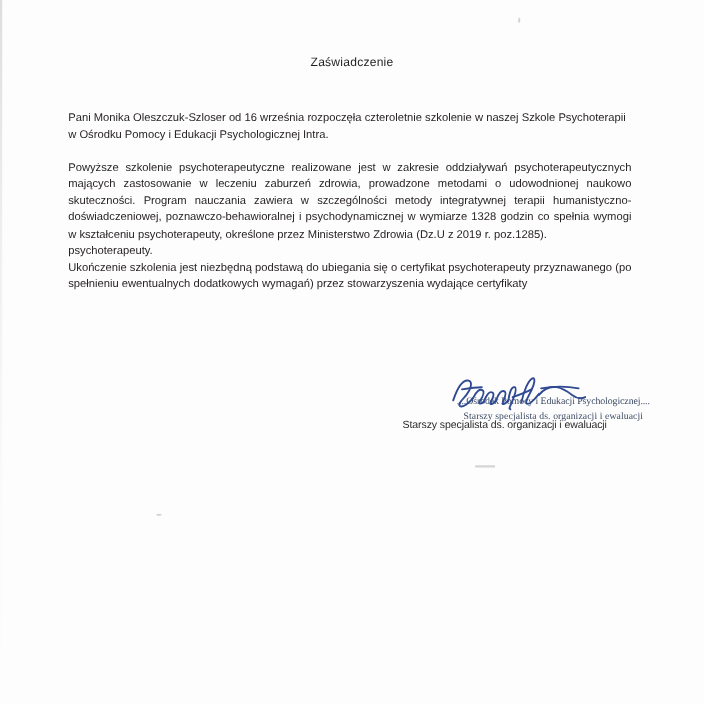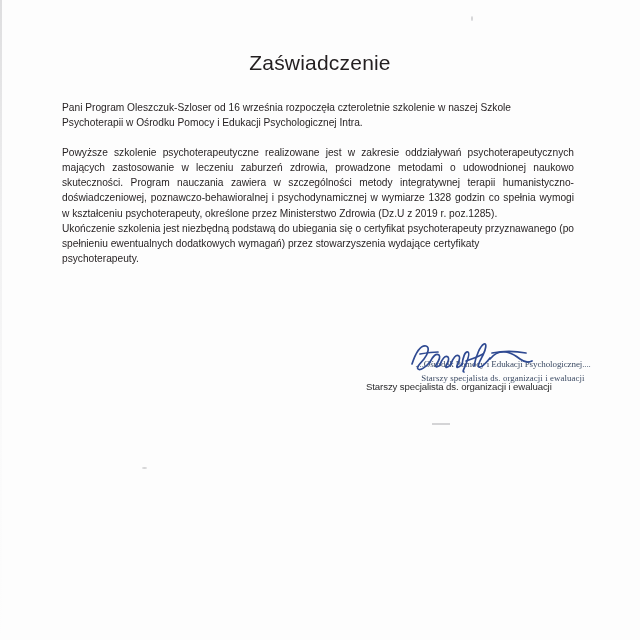--- a/index.html
+++ b/index.html
@@ -40,21 +40,21 @@
     background: rgba(120,120,125,0.30);
     border-radius: 50%;
   }
 
   .doc-title {
     position: absolute;
     left: 0;
     right: 0;
     top: 51px;
     text-align: center;
-    font-size: 21px;
+    font-size: 11px;
     color: #231f20;
     letter-spacing: 0.2px;
   }
 
   .body-block {
     position: absolute;
     left: 62px;
     width: 512px;
     color: #241f20;
     font-size: 10.2px;
@@ -159,29 +159,29 @@
   <div class="scan-edge"></div>
   <div class="scan-speck" style="left:471px; top:16px; width:2px; height:5px;"></div>
   <div class="scan-speck" style="left:142px; top:467px; width:5px; height:2px;"></div>
   <div class="scan-speck" style="left:432px; top:423px; width:18px; height:2px; border-radius:0;"></div>
 
   <div class="doc-title">Zaświadczenie</div>
 
   <div class="body-block" style="top:100px;">
 
     <p class="para" id="para-intro">
-      <span>Pani Program Oleszczuk-Szloser od </span><b class="bold-num">16</b><span> września rozpoczęła czteroletnie szkolenie w naszej Szkole Psychoterapii w Ośrodku Pomocy i Edukacji Psychologicznej Intra.</span>
+      <span>Pani Monika Oleszczuk-Szloser od </span><b class="bold-num">16</b><span> września rozpoczęła czteroletnie szkolenie w naszej Szkole Psychoterapii w Ośrodku Pomocy i Edukacji Psychologicznej Intra.</span>
     </p>
 
     <p class="para">Powyższe szkolenie psychoterapeutyczne realizowane jest w zakresie oddziaływań psychoterapeutycznych mających zastosowanie w leczeniu zaburzeń zdrowia, prowadzone metodami o udowodnionej naukowo skuteczności. Program nauczania zawiera w szczególności metody integratywnej terapii humanistyczno-doświadczeniowej, poznawczo-behawioralnej i psychodynamicznej w wymiarze 1328 godzin co spełnia wymogi w kształceniu psychoterapeuty, określone przez Ministerstwo Zdrowia (Dz.U z 2019 r. poz.1285).</p>
 
 
+    <p class="para" id="para-cert-tail" style="margin-top:0;">psychoterapeuty.</p>
+
     <p class="para" id="para-cert" style="margin-top:0;">Ukończenie szkolenia jest niezbędną podstawą do ubiegania się o certyfikat psychoterapeuty przyznawanego (po spełnieniu ewentualnych dodatkowych wymagań) przez stowarzyszenia wydające certyfikaty</p>
-
-    <p class="para" id="para-cert-tail" style="margin-top:0;">psychoterapeuty.</p>
 
   </div>
 
   <div class="sign-area">
 
     <div class="stamp">
       <div class="stamp-line1">....Ośrodek Pomocy i Edukacji Psychologicznej....</div>
       <div class="stamp-line3">Starszy specjalista ds. organizacji i ewaluacji</div>
     </div>
 

